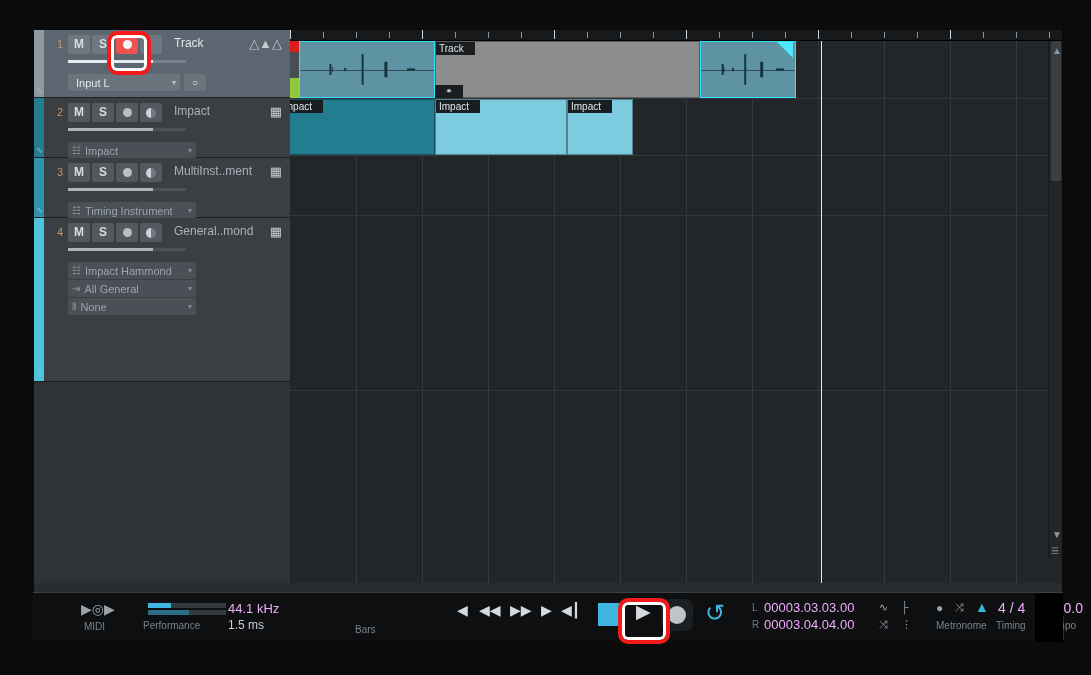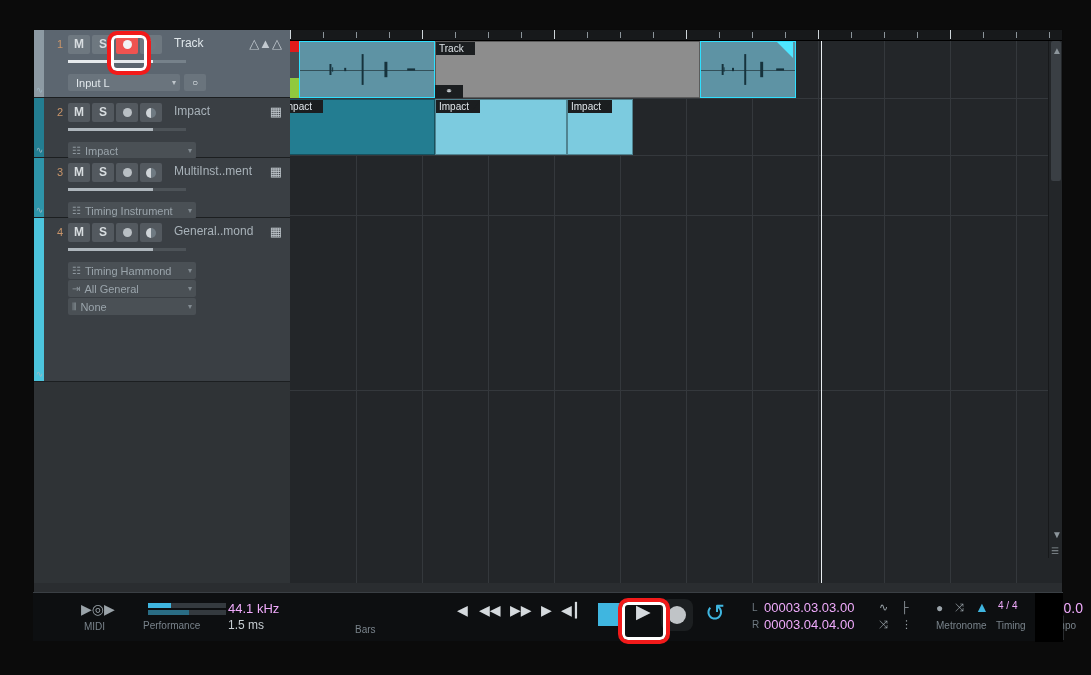--- a/index.html
+++ b/index.html
@@ -193,21 +193,21 @@
       <div class="mini-btn rec"><span class="dot "></span></div>
       <div class="mini-btn"><span class="halfdot"></span></div>
     </div>
     <div class="tk-name">General..mond</div>
     <div class="tk-icon">▦</div>
     <div class="fader">
             <div class="fill"></div>
           </div>
     <div class="sel-row" style="top:44px; width:128px">
         <span class="ico">☷</span>
-        <span class="lbl">Timing Hammond</span>
+        <span class="lbl">Impact Hammond</span>
         <span class="caret">▾</span>
       </div>
           <div class="sel-row" style="top:62px; width:128px">
         <span class="ico">⇥</span>
         <span class="lbl">All General</span>
         <span class="caret">▾</span>
       </div>
           <div class="sel-row" style="top:80px; width:128px">
         <span class="ico">⦀</span>
         <span class="lbl">None</span>
@@ -379,21 +379,21 @@
 
     <div class="tp-icon" style="left:846px; top:8px; font-size:11px; color:#9aa3a9;">∿</div>
     <div class="tp-icon" style="left:846px; top:25px; font-size:11px; color:#9aa3a9;">⤨</div>
     <div class="tp-icon" style="left:868px; top:8px; font-size:11px; color:#9aa3a9;">├</div>
     <div class="tp-icon" style="left:868px; top:25px; font-size:11px; color:#9aa3a9;">⋮</div>
     <div class="tp-icon" style="left:903px; top:8px; font-size:12px; color:#9aa3a9;">●</div>
     <div class="tp-icon" style="left:922px; top:8px; font-size:11px; color:#9aa3a9;">⤨</div>
     <div class="tp-icon accent" style="left:942px; top:6px; font-size:14px;">▲</div>
     <div class="lbl-sm" style="left:903px; top:27px;">Metronome</div>
 
-    <div class="tp-txt" style="left:965px; top:7px; font-size:10px;">4 / 4</div>
+    <div class="tp-txt" style="left:965px; top:7px; font-size:14px;">4 / 4</div>
     <div class="lbl-sm" style="left:963px; top:27px;">Timing</div>
 
     <div class="tp-txt" style="left:1015px; top:7px; font-size:14px;">120.0</div>
     <div class="lbl-sm" style="left:1013px; top:27px;">Tempo</div>
 
     <div style="position:absolute; right:0; top:0; width:28px; height:49px; background:#000;"></div>
   </div>
 
   <div id="ringlayer">
       <div class="ring" style="left: 107px; top: 31px; width: 44px; height: 44px;"></div>

